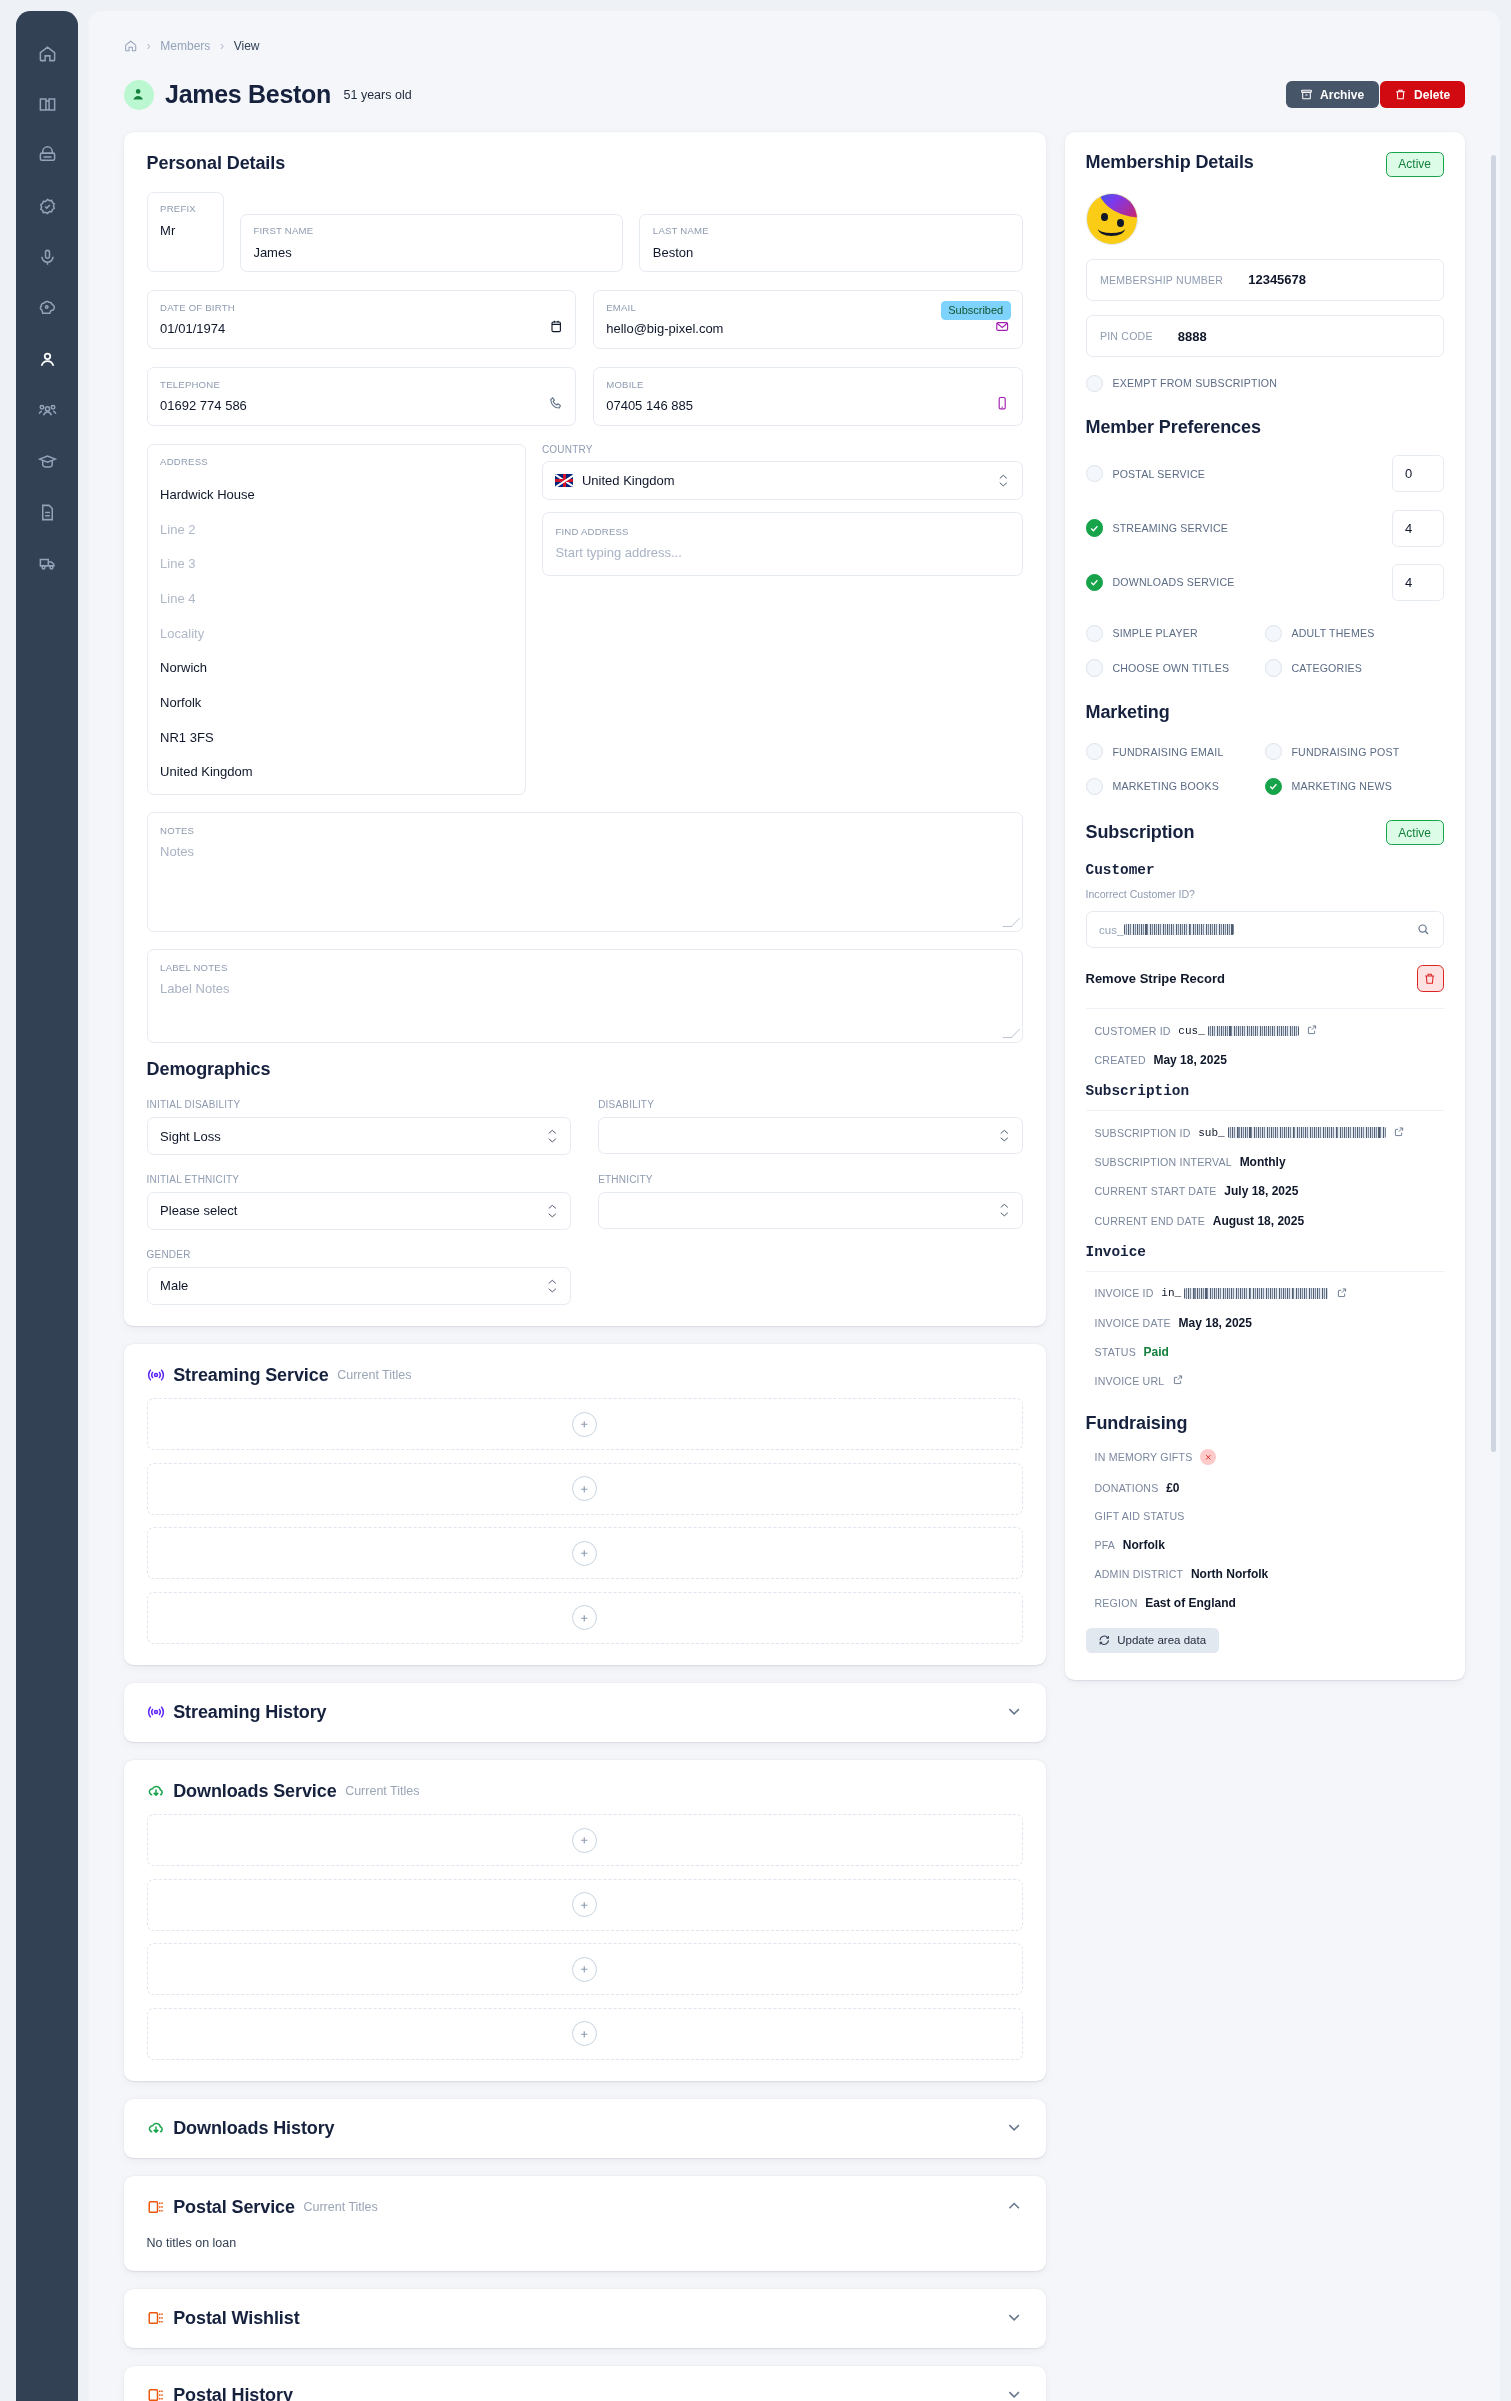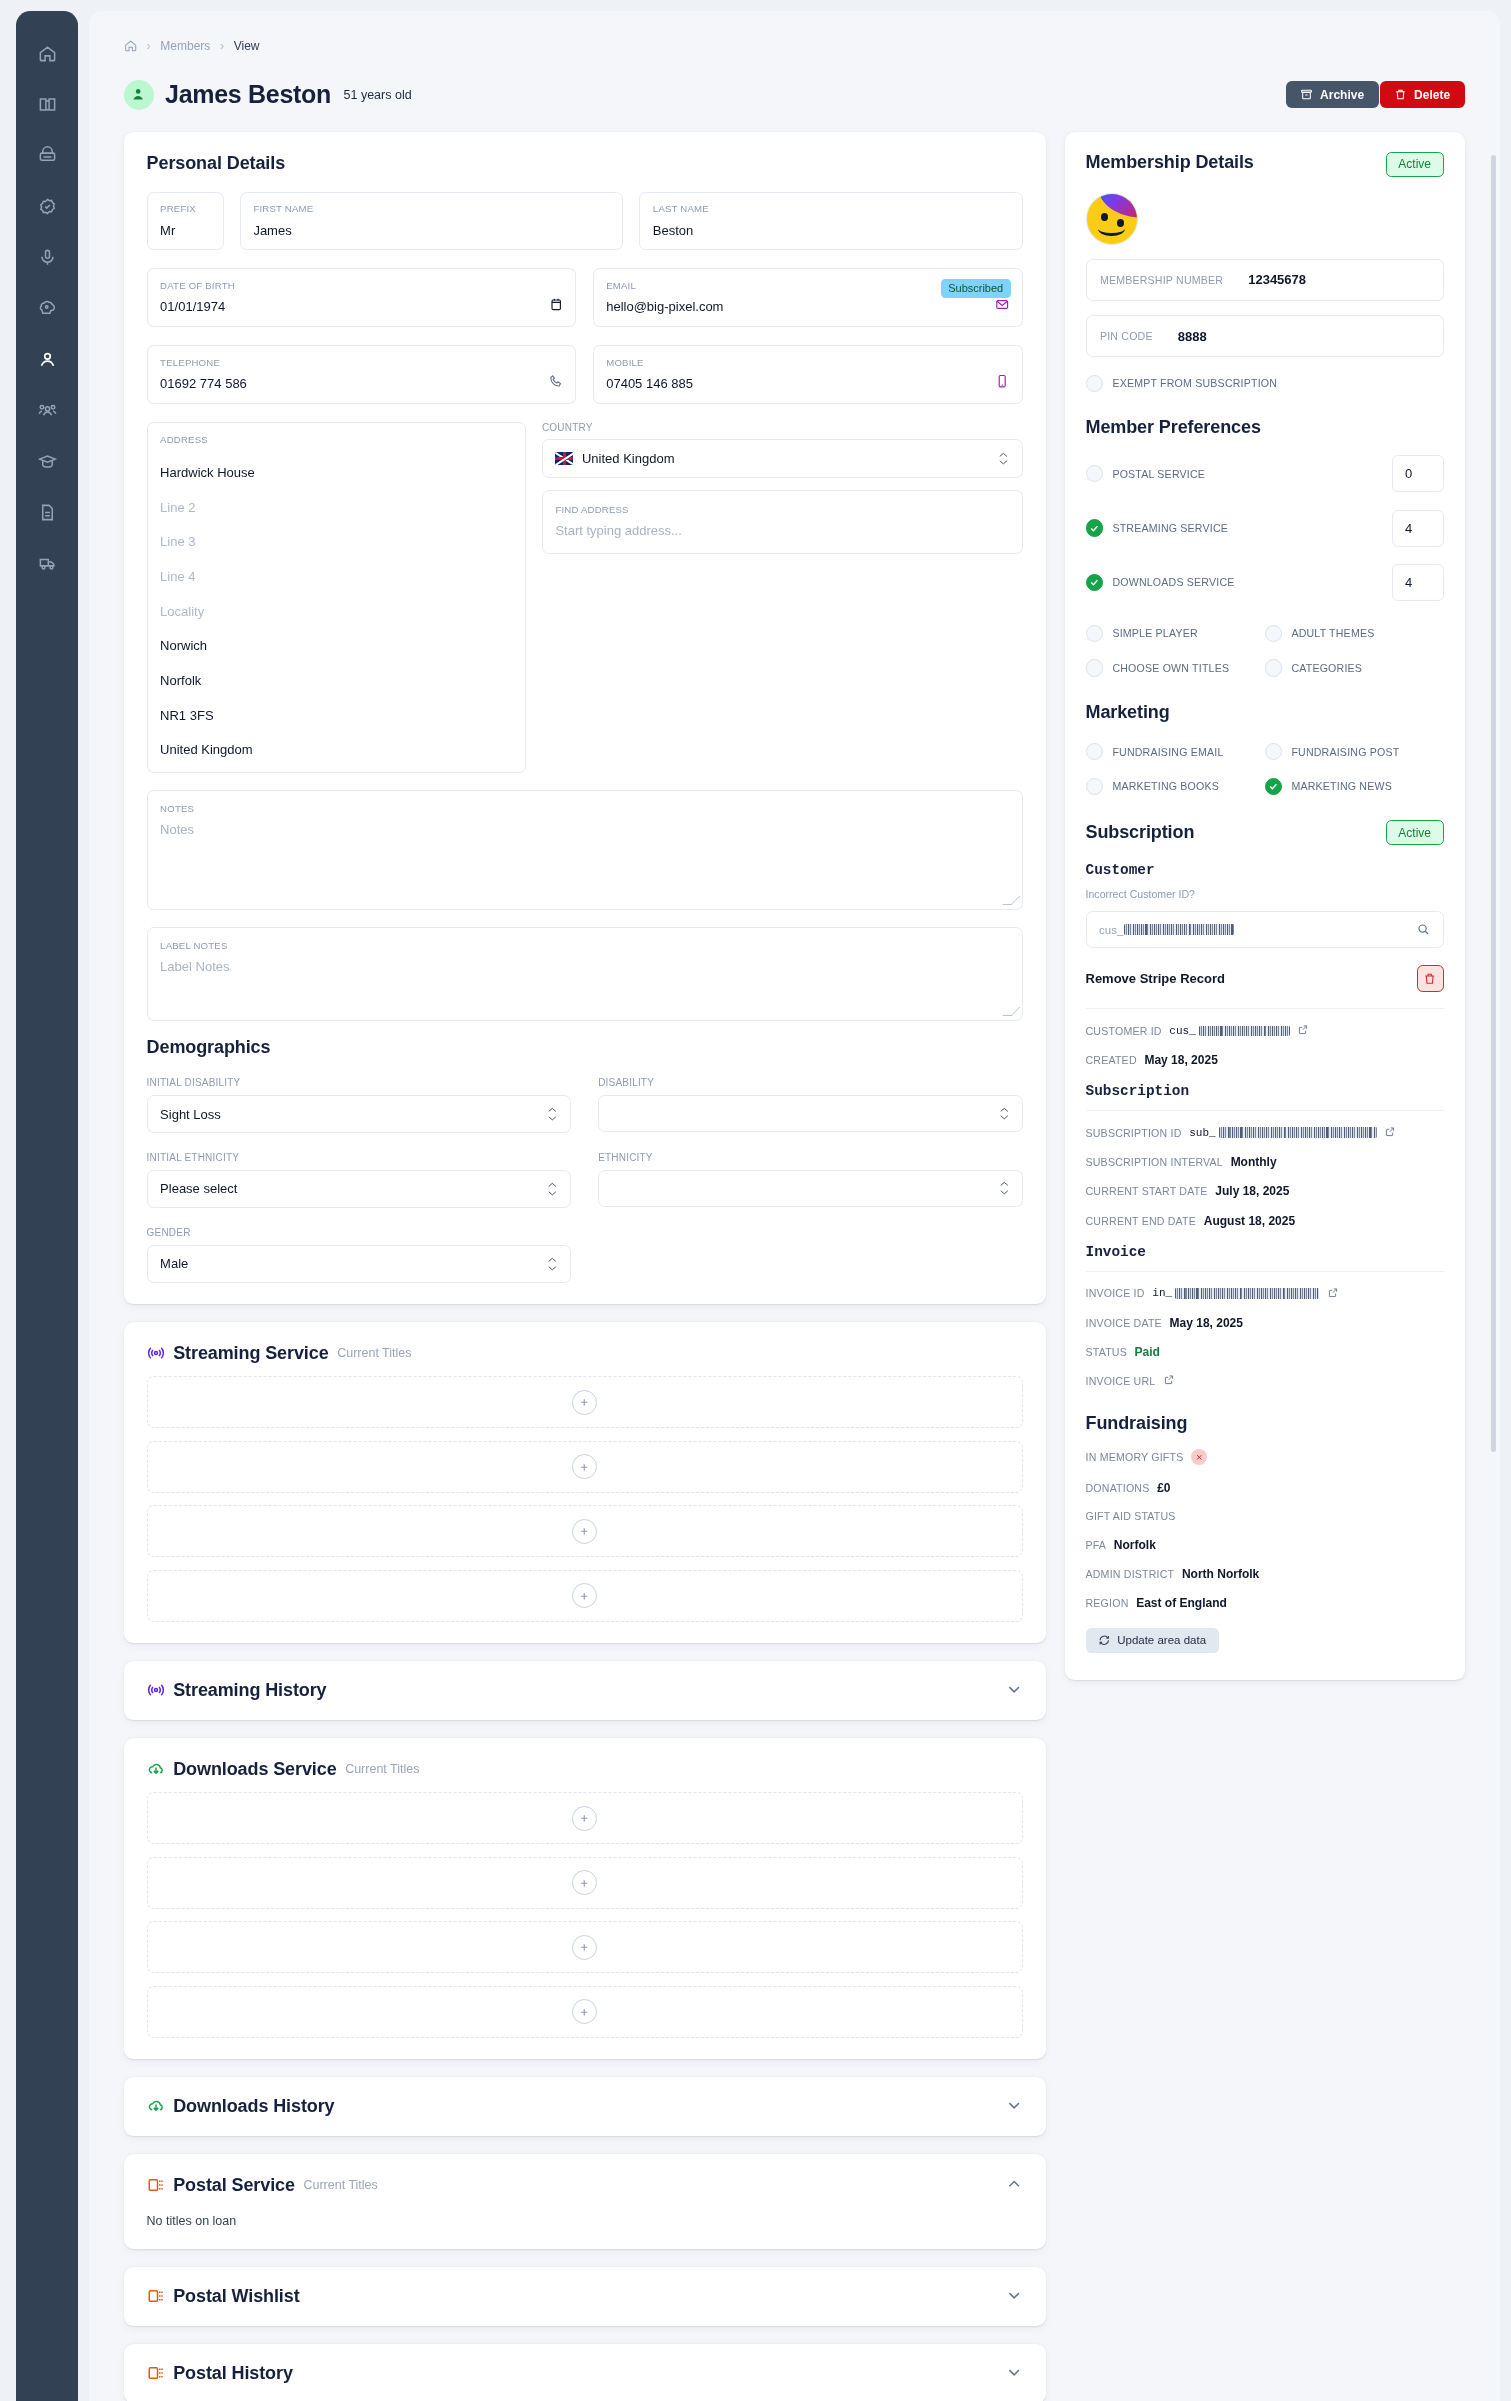--- a/index.html
+++ b/index.html
@@ -80,21 +80,21 @@
   .field {
     border: 0.7px solid #e6eaf1; border-radius: 6.7px;
     padding: 10.6px 12.5px 11.5px; background: #fff; position: relative;
   }
   .field-label {
     font-size: 9.6px; color: #8e9bb0; letter-spacing: 0.2px;
     text-transform: uppercase; display: block;
   }
   .field-value { font-size: 13px; color: #0f172a; margin-top: 8.6px; display: block; }
   .f-prefix { flex: 0 0 77px; }
-  .f-grow { flex: 1 1 0; }
+  .f-grow { flex: 1 1 0; margin-top: 22px; }
   .f-half { flex: 1 1 0; }
   .field-icon { position: absolute; right: 12.5px; bottom: 12.5px; }
   .field-icon svg { width: 14.4px; height: 14.4px; fill: none; stroke-width: 1.9; }
   .ic-slate svg { stroke: #64748b; }
   .ic-dark svg { stroke: #0f172a; }
   .ic-purple svg { stroke: #a21caf; }
   .badge-sub {
     position: absolute; right: 10.6px; top: 9.6px;
     background: #7dd3fc; color: #14532d; font-size: 11px;
     border-radius: 4.3px; padding: 3.4px 7.7px;
@@ -251,21 +251,21 @@
   .search-field svg { margin-left: auto; width: 14.4px; height: 14.4px; stroke: #64748b; fill: none; stroke-width: 2; }
   .remove-row { display: flex; align-items: center; margin-top: 16.3px; }
   .remove-label { font-size: 13px; font-weight: 700; color: #0f172a; }
   .trash-btn {
     margin-left: auto; width: 27px; height: 27px; border-radius: 5.8px;
     border: 0.7px solid #dc2626; background: #fee2e2;
     display: flex; align-items: center; justify-content: center; cursor: pointer;
   }
   .trash-btn svg { width: 13.4px; height: 13.4px; stroke: #dc2626; fill: none; stroke-width: 1.9; }
   .divider { height: 0.7px; background: #eef1f6; margin-top: 16.3px; }
-  .kv { display: flex; align-items: center; margin-top: 15.4px; gap: 7.7px; flex-wrap: wrap; }
+  .kv { display: flex; align-items: center; margin-top: 15.4px; gap: 7.7px; flex-wrap: wrap; margin-left: 9px; }
   .kv-k { font-size: 10.6px; color: #7a879d; letter-spacing: 0.2px; text-transform: uppercase; }
   .kv-v { font-size: 12px; color: #0f172a; font-weight: 600; }
   .kv-v.mono { font-family: "Liberation Mono", monospace; font-weight: 400; font-size: 11px; }
   .kv-v.green { color: #15803d; }
   .ext svg { width: 11.5px; height: 11.5px; stroke: #64748b; fill: none; stroke-width: 1.9; }
   .xpill {
     width: 16.3px; height: 16.3px; border-radius: 50%; background: #fecaca;
     display: flex; align-items: center; justify-content: center;
   }
   .xpill svg { width: 8.6px; height: 8.6px; stroke: #dc2626; stroke-width: 2.6; fill: none; }

